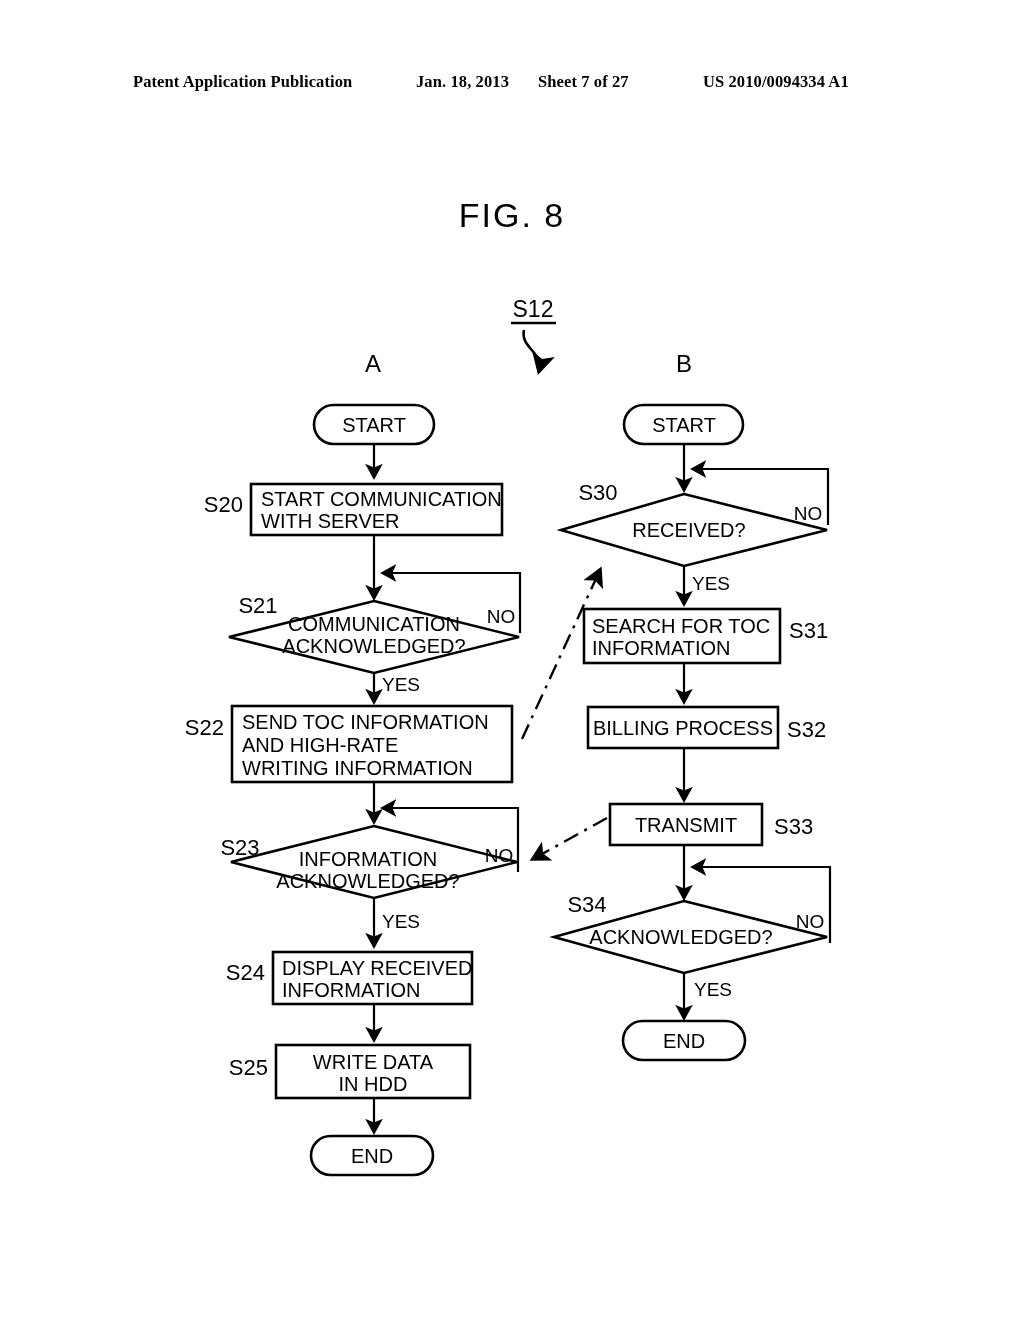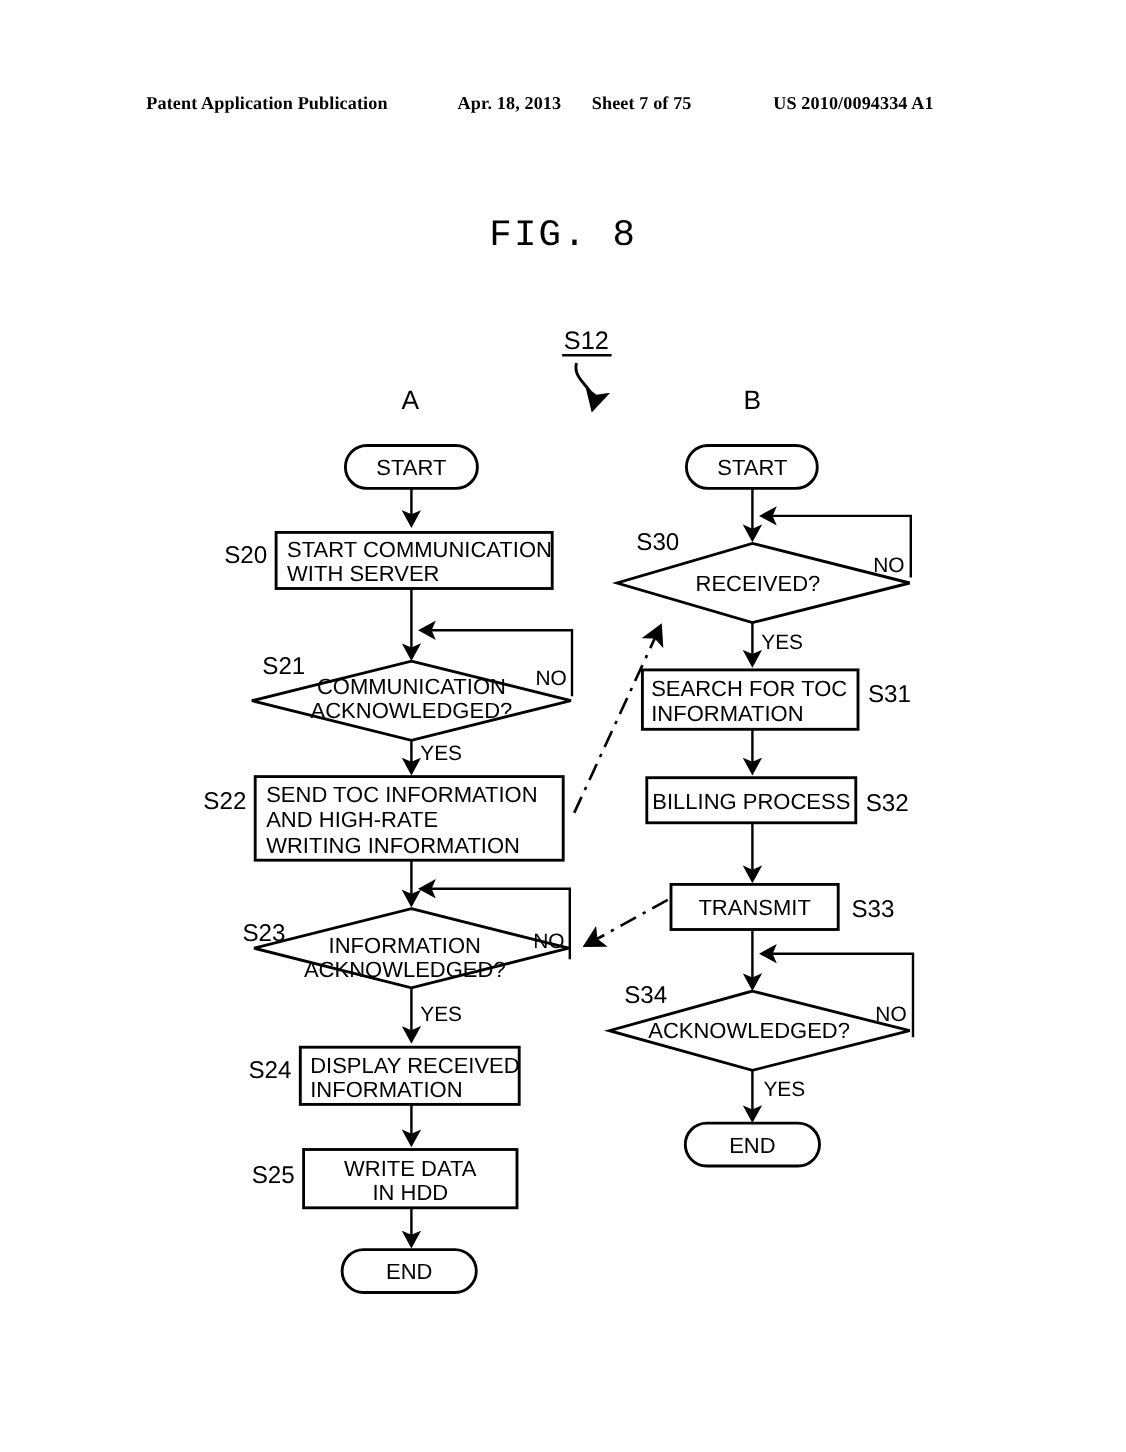--- a/index.html
+++ b/index.html
@@ -19,21 +19,21 @@
     position: absolute;
     left: 0; top: 0;
     width: 1024px;
     height: 1320px;
     background: #ffffff;
   }
   
   .header {
     position: absolute;
     left: 0;
-    top: 84px;
+    top: 72px;
     width: 1024px;
     height: 26px;
     display: flex;
     flex-direction: row;
     align-items: baseline;
     font-family: "Liberation Serif", serif;
     font-weight: bold;
     font-size: 16.5px;
     letter-spacing: 0.1px;
     white-space: nowrap;
@@ -43,21 +43,21 @@
   .hdr-sheet { position: absolute; left: 538px; top: 0; }
   .hdr-num   { position: absolute; left: 703px; top: 0; }
 
   
   .fig-title {
     position: absolute;
     left: 0;
     top: 196px;
     width: 1024px;
     text-align: center;
-    font-family: Liberation Mono, monospace;
+    font-family: Liberation Sans, sans-serif;
     font-size: 34px;
     font-weight: 400;
     letter-spacing: 2px;
   }
 
   
   svg.diagram {
     position: absolute;
     left: 0;
     top: 0;
@@ -99,22 +99,22 @@
     stroke-width: 2.4;
   }
 </style>
 </head>
 <body>
 
 <div class="page">
 
   <div class="header">
     <span class="hdr-pub">Patent Application Publication</span>
-    <span class="hdr-date">Apr. 18, 2013</span>
-    <span class="hdr-sheet">Sheet 7 of 75</span>
+    <span class="hdr-date">Jan. 18, 2013</span>
+    <span class="hdr-sheet">Sheet 7 of 27</span>
     <span class="hdr-num">US 2010/0094334 A1</span>
   </div>
 
   <div class="fig-title">FIG. 8</div>
 
   <svg class="diagram" viewBox="0 0 1024 1320">
     <defs>
       <marker id="arrow" viewBox="0 0 12 12" refX="9" refY="6" markerWidth="8" markerHeight="8" orient="auto-start-reverse">
         <path d="M 0 0 L 11 6 L 0 12 L 2.6 6 z" fill="#000000"></path>
       </marker>

